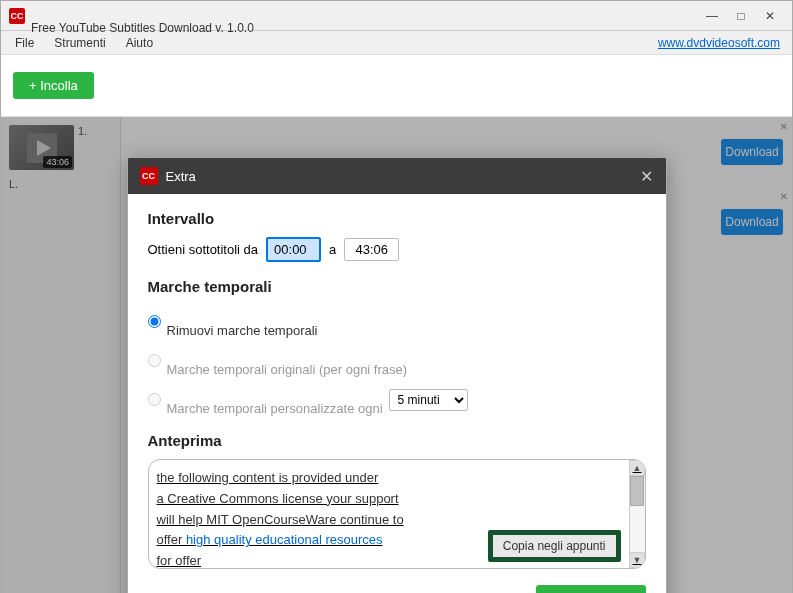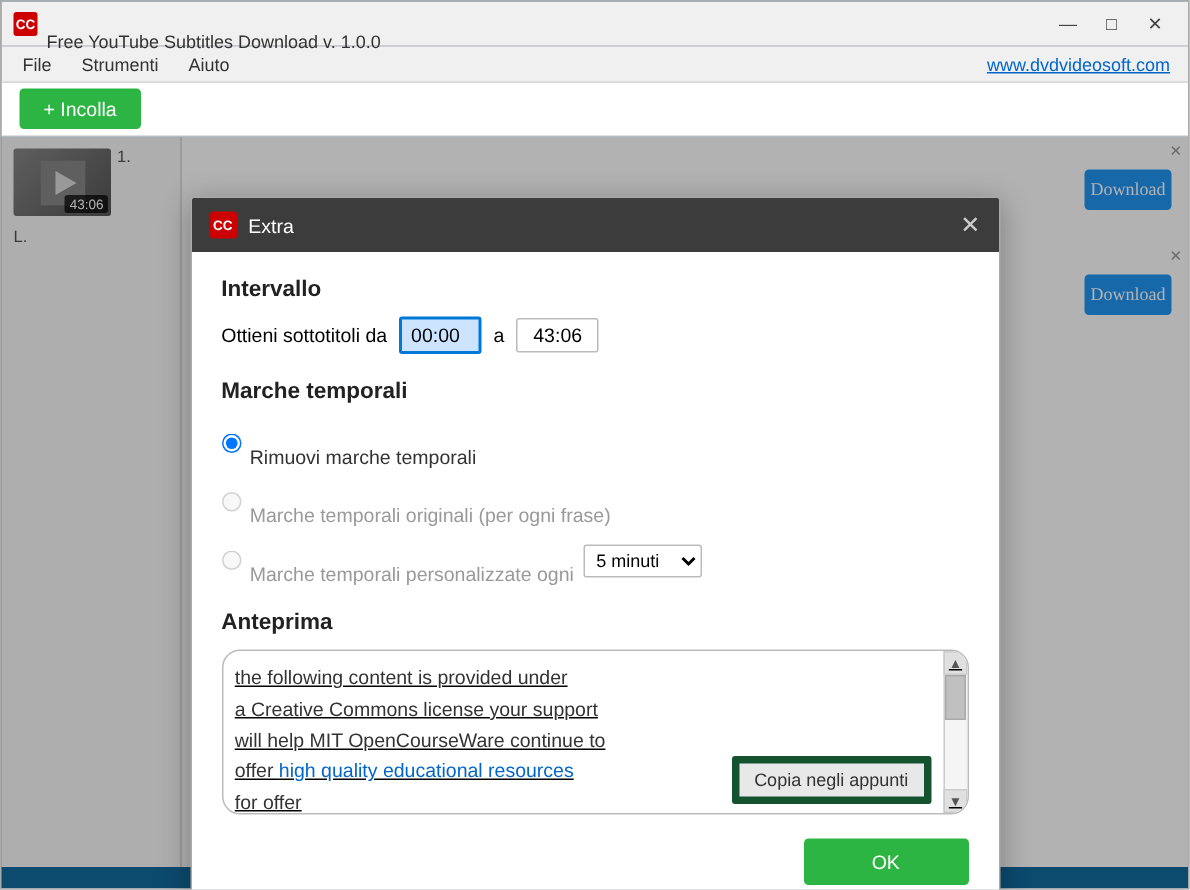--- a/index.html
+++ b/index.html
@@ -86,21 +86,21 @@
       margin-left: auto;
       color: #0066cc;
       font-size: 12px;
       padding-right: 8px;
       cursor: pointer;
       text-decoration: underline;
     }
 
     
     .toolbar {
-      height: 36px;
+      height: 62px;
       background: #ffffff;
       display: flex;
       align-items: center;
       padding: 8px 12px;
       border-bottom: 1px solid #e0e0e0;
     }
     .incolla-btn {
       background: #2db544;
       color: white;
       border: none;
@@ -195,21 +195,20 @@
     }
     .download-btn {
       background: #2196f3;
       color: white;
       border: none;
       border-radius: 3px;
       padding: 6px 4px;
       font-size: 12px;
       cursor: pointer;
       white-space: nowrap;
-      font-family: Liberation Serif, serif;
     }
     .close-x {
       position: absolute;
       top: 4px;
       right: 4px;
       font-size: 10px;
       color: #999;
       cursor: pointer;
     }
 

